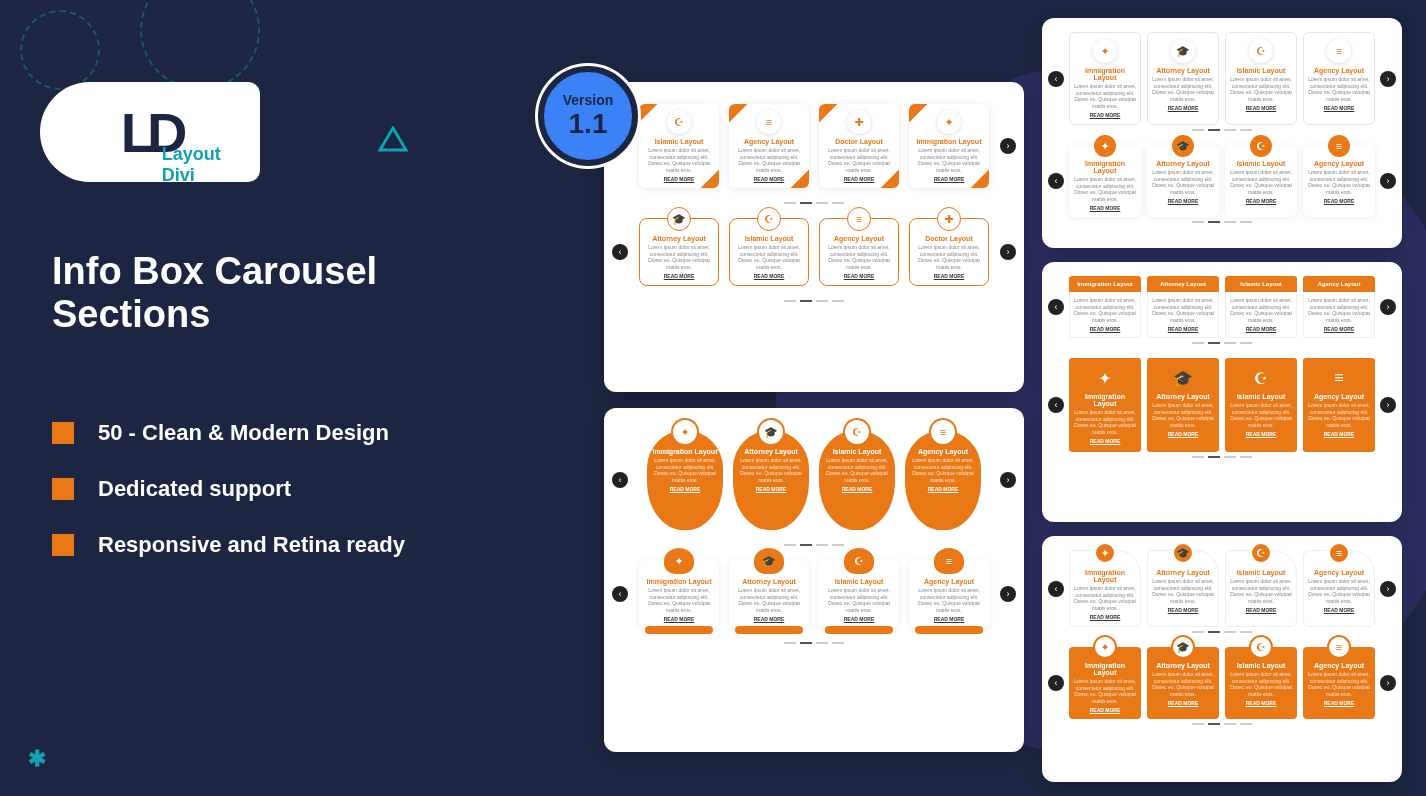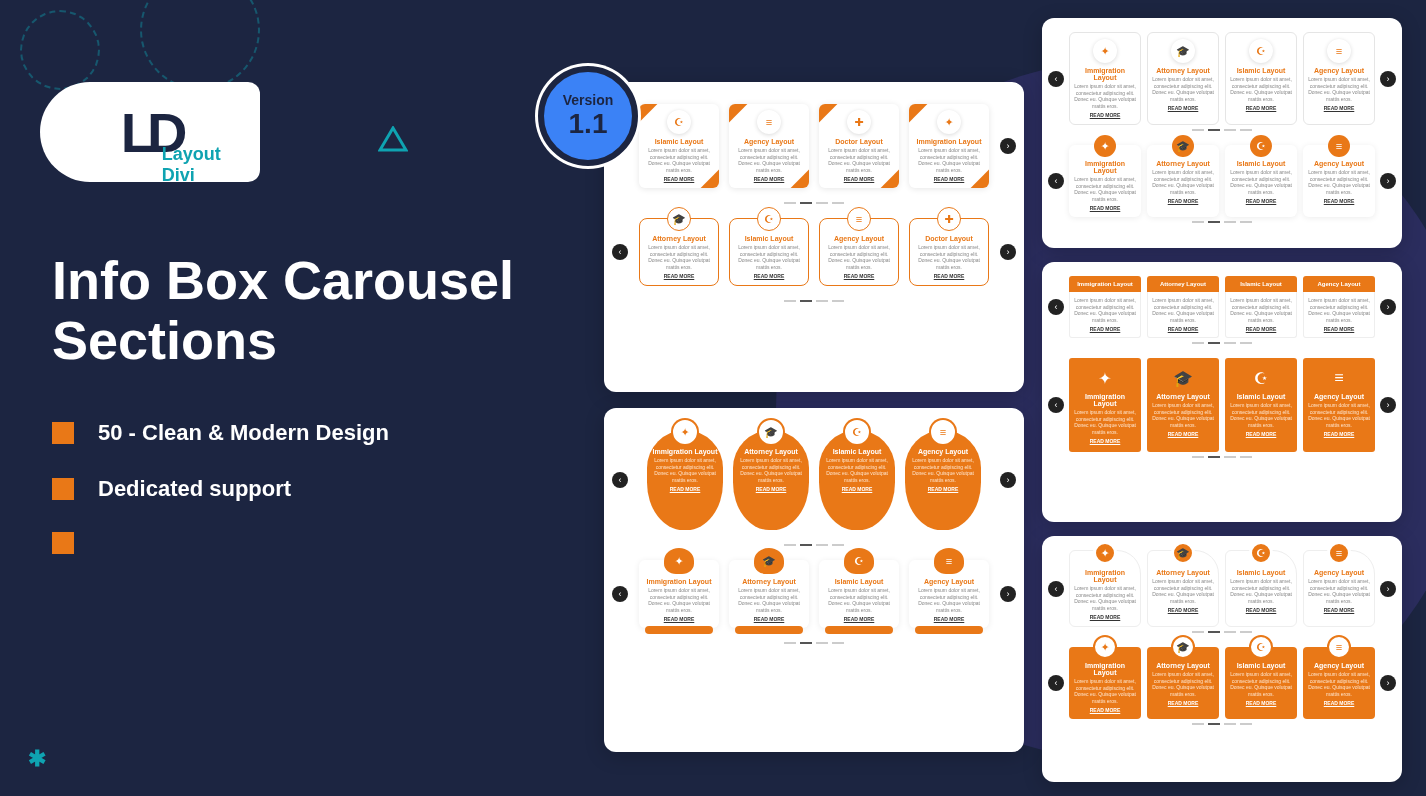--- a/index.html
+++ b/index.html
@@ -6,21 +6,21 @@
   body { width:1426px; height:796px; background:#1c2541; font-family:"Segoe UI",Arial,sans-serif; position:relative; overflow:hidden; }
   .bg-circle { position:absolute; width:700px; height:700px; border-radius:50%; background:#2b2d5e; right:-50px; top:60px; z-index:0; }
   .deco { position:absolute; border:2px dashed #0fa3b1; border-radius:50%; opacity:0.4; z-index:1; }
   .asterisk { position:absolute; color:#0fa3b1; font-weight:bold; z-index:1; }
   .triangle { position:absolute; z-index:1; }
 
   .logo { position:absolute; top:82px; left:40px; width:220px; height:100px; background:#fff; border-radius:50px 12px 12px 50px; display:flex; align-items:center; justify-content:center; z-index:2; }
   .logo-inner { font-weight:900; font-size:56px; color:#1c2541; position:relative; letter-spacing:-8px; }
   .logo-tag { position:absolute; font-size:18px; font-weight:600; color:#0fa3b1; top:44px; left:34px; letter-spacing:0;margin-left:7px; }
 
-  h1 { position:absolute; top:250px; left:52px; color:#fff; font-size:54px; font-weight:700; line-height:1.12; z-index:2; }
+  h1 { position:absolute; top:250px; left:52px; color:#fff; font-size:38px; font-weight:700; line-height:1.12; z-index:2; }
 
   .features { position:absolute; top:420px; left:52px; z-index:2; }
   .feature { display:flex; align-items:center; gap:24px; color:#fff; font-size:22px; font-weight:600; margin-bottom:30px; }
   .bullet { width:22px; height:22px; background:#e97817; flex-shrink:0; }
 
   .version-badge { position:absolute; top:66px; left:538px; width:100px; height:100px; border-radius:50%; background:#3b82f6; border:6px solid #1c2541; display:flex; flex-direction:column; align-items:center; justify-content:center; z-index:3; box-shadow:0 0 0 3px #fff; }
   .version-badge .v-label { font-size:14px; font-weight:700; color:#1c2541; }
   .version-badge .v-num { font-size:28px; font-weight:900; color:#1c2541; }
 
   .panels { position:absolute; z-index:2; background:#fff; border-radius:12px; box-shadow:0 4px 20px rgba(0,0,0,0.2); }
@@ -118,20 +118,21 @@
     <div class="feature">
       <span class="bullet"></span>
       <span>50 - Clean &amp; Modern Design</span>
     </div>
     <div class="feature">
       <span class="bullet"></span>
       <span>Dedicated support</span>
     </div>
     <div class="feature">
       <span class="bullet"></span>
+      <span>Responsive and Retina ready</span>
     </div>
   </div>
 
 <div class="panels p1">
     <div class="row v-corner">
       <div class="nav-arrow nav-left">‹</div>
       <div class="card">
         <div class="ico">☪</div>
         <div class="ttl">Islamic Layout</div>
         <div class="desc">Lorem ipsum dolor sit amet, consectetur adipiscing elit. Donec eu. Quisque volutpat mattis eros.</div>

